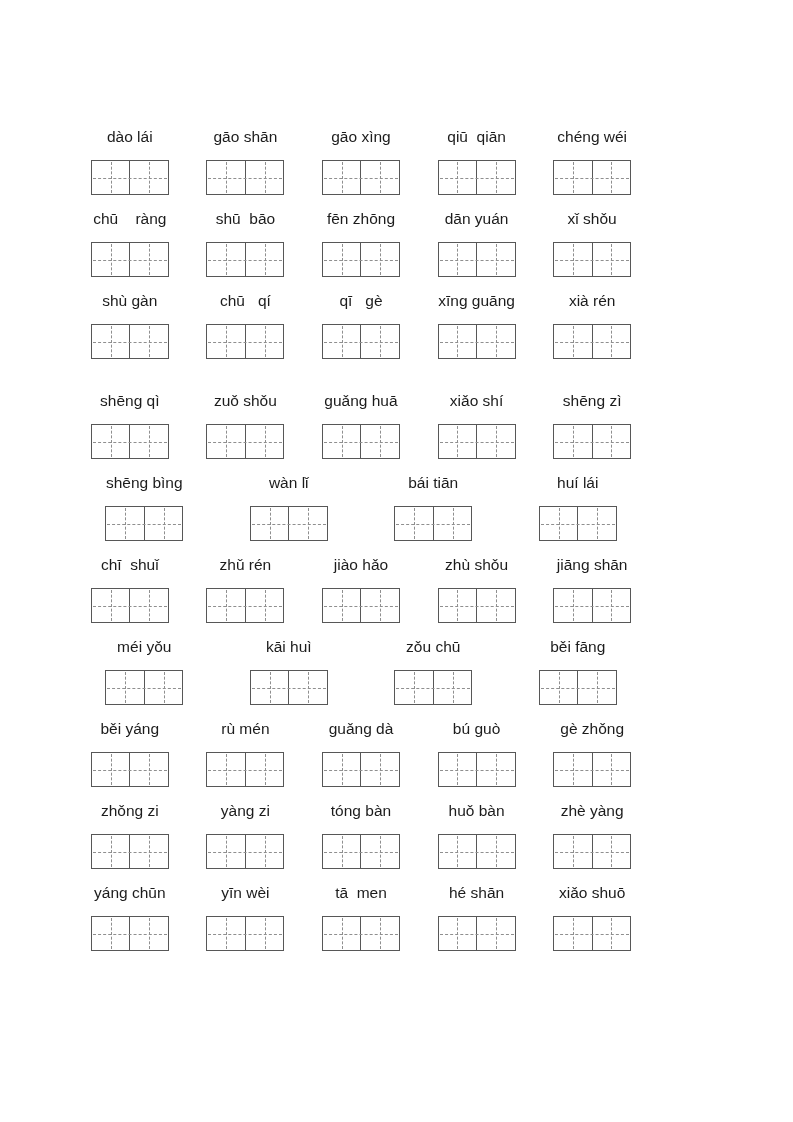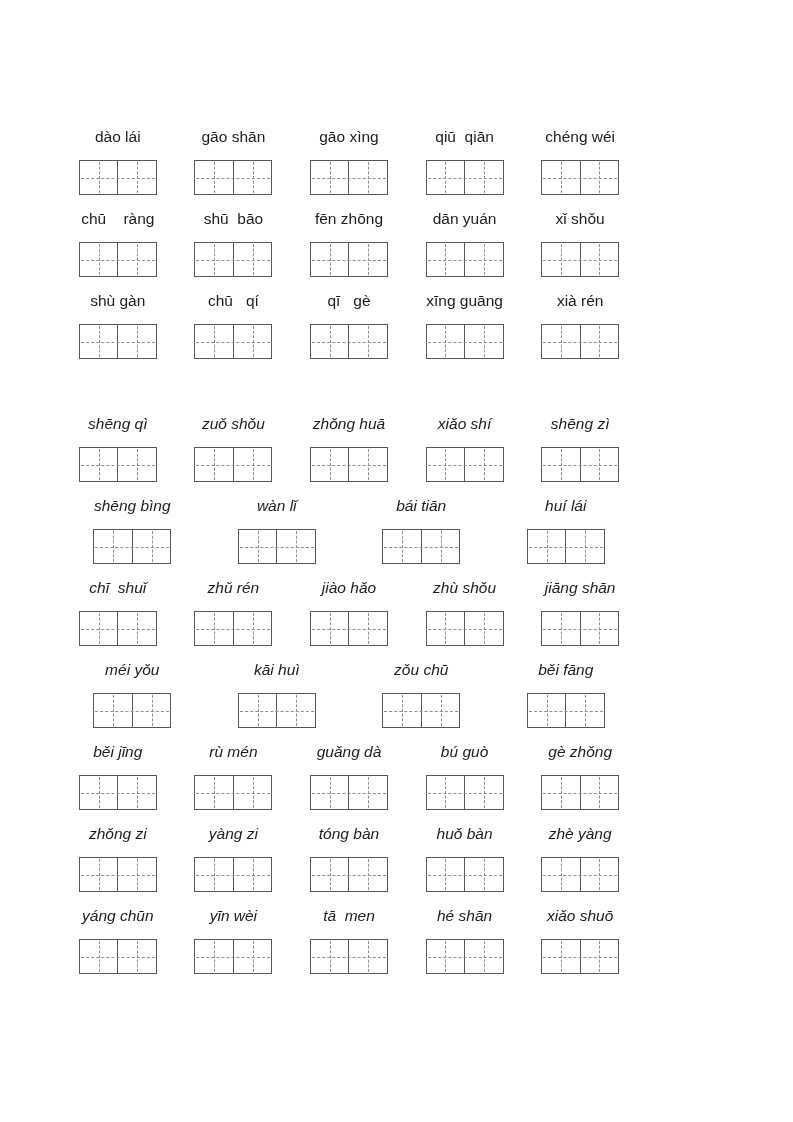--- a/index.html
+++ b/index.html
@@ -9,25 +9,25 @@
     font-family: "Liberation Sans", "DejaVu Sans", sans-serif;
   }
   .page {
     position: relative;
     width: 793px; height: 1122px;
     background: #ffffff;
     overflow: hidden;
   }
   .sheet {
     position: absolute;
-    left: 60px; top: 126px;
+    left: 72px; top: 126px;
     width: 578px;
   }
   .section { display: block; }
-  .section + .section { margin-top: 41px; font-style: italic; }
+  .section + .section { margin-top: 18px; }
   .word-row {
     display: flex;
     width: 100%;
   }
   .word-block {
     flex: 1 1 0;
     display: flex;
     flex-direction: column;
     align-items: center;
     margin-bottom: 13px;
@@ -195,21 +195,21 @@
             </div>
           </div>
           <div class="word-block">
             <span class="pinyin">zuǒ shǒu</span>
             <div class="grid">
               <div class="gcell"></div>
               <div class="gcell"></div>
             </div>
           </div>
           <div class="word-block">
-            <span class="pinyin">zhǒng huā</span>
+            <span class="pinyin">guǎng huā</span>
             <div class="grid">
               <div class="gcell"></div>
               <div class="gcell"></div>
             </div>
           </div>
           <div class="word-block">
             <span class="pinyin">xiǎo shí</span>
             <div class="grid">
               <div class="gcell"></div>
               <div class="gcell"></div>
@@ -315,21 +315,21 @@
           <div class="word-block">
             <span class="pinyin">běi fāng</span>
             <div class="grid">
               <div class="gcell"></div>
               <div class="gcell"></div>
             </div>
           </div>
         </div>
         <div class="word-row">
           <div class="word-block">
-            <span class="pinyin">běi jīng</span>
+            <span class="pinyin">běi yáng</span>
             <div class="grid">
               <div class="gcell"></div>
               <div class="gcell"></div>
             </div>
           </div>
           <div class="word-block">
             <span class="pinyin">rù mén</span>
             <div class="grid">
               <div class="gcell"></div>
               <div class="gcell"></div>

